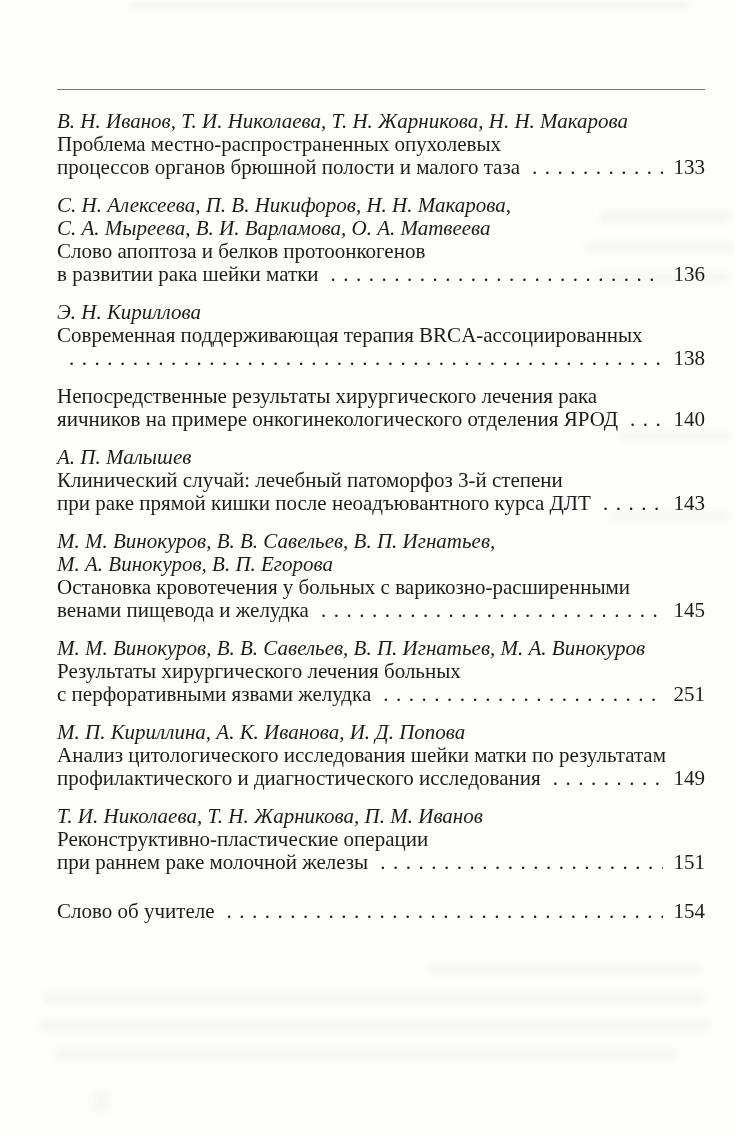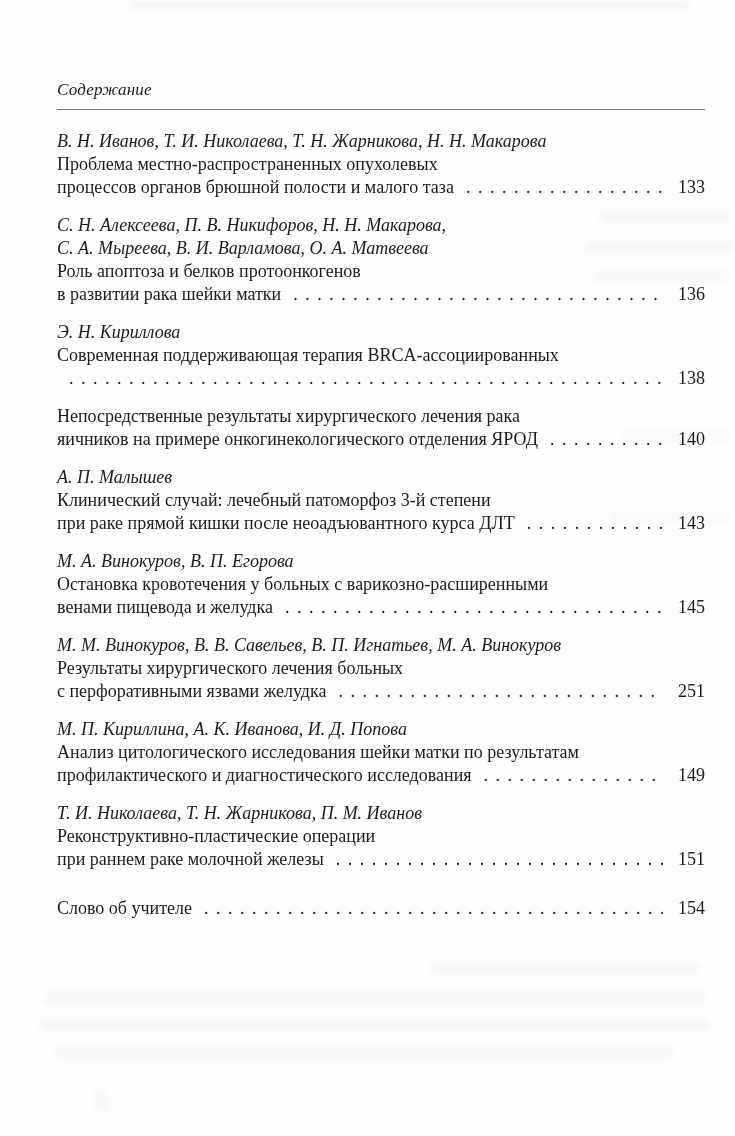--- a/index.html
+++ b/index.html
@@ -22,21 +22,21 @@
     font-style: italic;
     font-size: 17px;
     letter-spacing: 0.2px;
   }
   .rule {
     border: none;
     border-top: 1.6px solid #7a7a7a;
     margin: 9px 0 20px 0;
   }
   .entry {
-    font-size: 18px;
+    font-size: 21px;
     line-height: 23px;
     margin-bottom: 15px;
   }
   .entry.extra-space { margin-top: 26px; }
   .authors { font-style: italic; white-space: nowrap; }
   .title-line { white-space: nowrap; }
   .leader-row { display: flex; align-items: baseline; }
   .leader-row .title-line { flex: 0 0 auto; }
   .dots {
     flex: 1 1 auto;
@@ -76,36 +76,35 @@
   <div class="ghost" style="left:595px; top:272px; width:135px; height:10px; opacity:.6;"></div>
   <div class="ghost" style="left:620px; top:432px; width:110px; height:9px;  opacity:.6;"></div>
   <div class="ghost" style="left:610px; top:512px; width:120px; height:9px;  opacity:.55;"></div>
   <div class="ghost" style="left:430px; top:964px; width:270px; height:10px; opacity:.7;"></div>
   <div class="ghost" style="left:45px;  top:992px; width:660px; height:11px; opacity:.75;"></div>
   <div class="ghost" style="left:40px;  top:1020px; width:670px; height:11px; opacity:.7;"></div>
   <div class="ghost" style="left:55px;  top:1048px; width:620px; height:11px; opacity:.65;"></div>
   <div class="ghost" style="left:93px;  top:1090px; width:16px;  height:22px; opacity:.5;"></div>
 
   <div class="content">
-    <div class="running-head">Содержание</div>
     <hr class="rule">
     <div id="entries">
         <div class="entry">
           <div class="authors">В. Н. Иванов, Т. И. Николаева, Т. Н. Жарникова, Н. Н. Макарова</div>
           <div class="title-line">Проблема местно-распространенных опухолевых</div>
           <div class="leader-row">
             <span class="title-line">процессов органов брюшной полости и малого таза</span>
             <span class="dots"></span>
             <span class="pagenum">133</span>
           </div>
         </div>
         <div class="entry">
           <div class="authors">С. Н. Алексеева, П. В. Никифоров, Н. Н. Макарова,</div>
           <div class="authors">С. А. Мыреева, В. И. Варламова, О. А. Матвеева</div>
-          <div class="title-line">Роль апоптоза и белков протоонкогенов</div>
+          <div class="title-line">Слово апоптоза и белков протоонкогенов</div>
           <div class="leader-row">
             <span class="title-line">в развитии рака шейки матки</span>
             <span class="dots"></span>
             <span class="pagenum">136</span>
           </div>
         </div>
         <div class="entry">
           <div class="authors">Э. Н. Кириллова</div>
           <div class="title-line">Современная поддерживающая терапия BRCA-ассоциированных</div>
           <div class="leader-row">
@@ -124,20 +123,21 @@
         <div class="entry">
           <div class="authors">А. П. Малышев</div>
           <div class="title-line">Клинический случай: лечебный патоморфоз 3-й степени</div>
           <div class="leader-row">
             <span class="title-line">при раке прямой кишки после неоадъювантного курса ДЛТ</span>
             <span class="dots"></span>
             <span class="pagenum">143</span>
           </div>
         </div>
         <div class="entry">
+          <div class="authors">М. М. Винокуров, В. В. Савельев, В. П. Игнатьев,</div>
           <div class="authors">М. А. Винокуров, В. П. Егорова</div>
           <div class="title-line">Остановка кровотечения у больных с варикозно-расширенными</div>
           <div class="leader-row">
             <span class="title-line">венами пищевода и желудка</span>
             <span class="dots"></span>
             <span class="pagenum">145</span>
           </div>
         </div>
         <div class="entry">
           <div class="authors">М. М. Винокуров, В. В. Савельев, В. П. Игнатьев, М. А. Винокуров</div>

